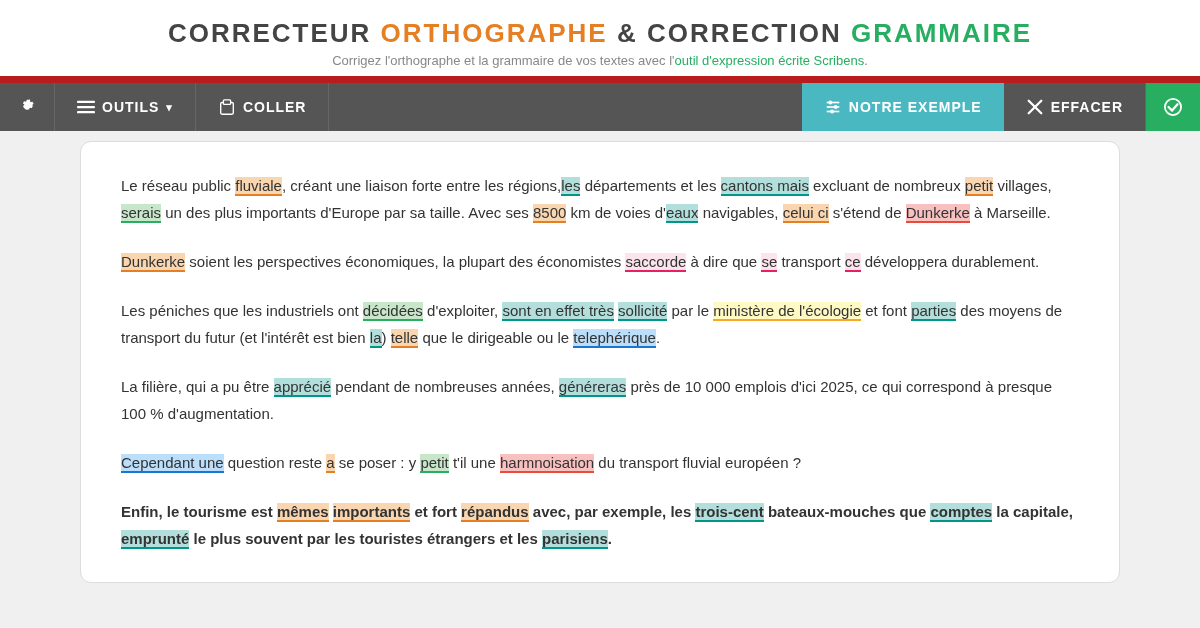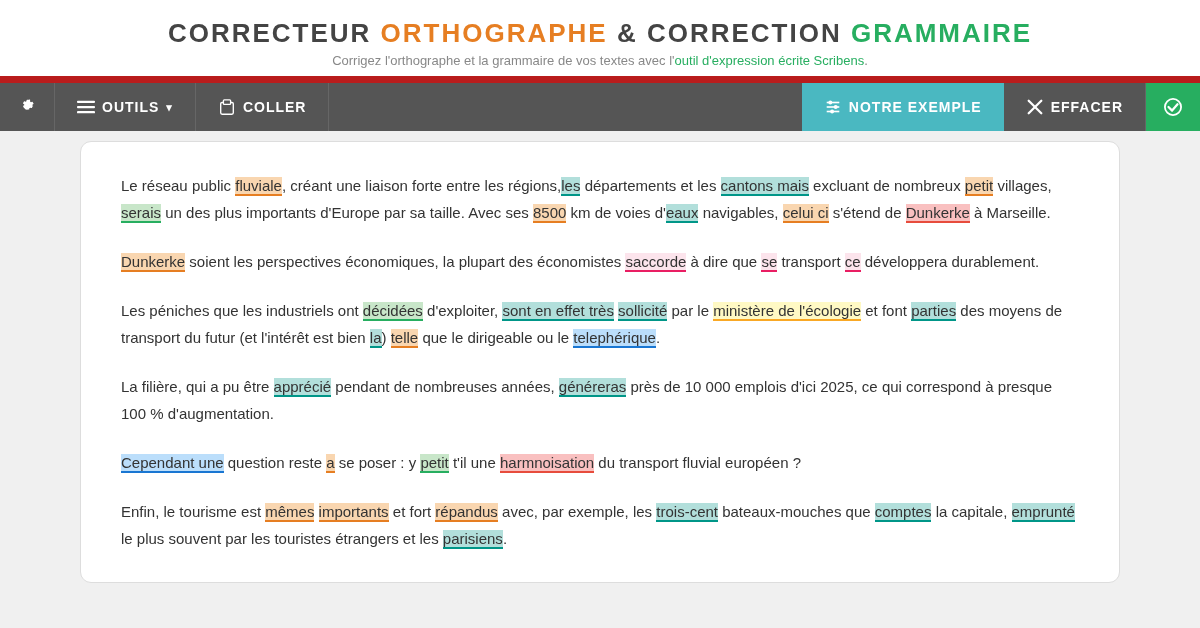--- a/index.html
+++ b/index.html
@@ -77,21 +77,21 @@
     .text-area {
       background: #fff;
       border: 1px solid #ddd;
       border-radius: 11px;
       padding: 30px 40px;
       line-height: 1.8;
       font-size: 15px;
       color: #333;
     }
     .para { margin-bottom: 22px; }
-    .para:last-child { margin-bottom: 0; }
+    .para:last-child { margin-bottom: 0; font-weight: bold; }
 
     
     .hl-orange { background: #f9d6b0; border-bottom: 2px solid #e67e22; }
     .hl-red { background: #f9c0c0; border-bottom: 2px solid #e74c3c; }
     .hl-green { background: #c8e6c9; border-bottom: 2px solid #27ae60; }
     .hl-teal { background: #b2dfdb; border-bottom: 2px solid #009688; }
     .hl-blue { background: #bbdefb; border-bottom: 2px solid #1976d2; text-align: right; }
     .hl-yellow { background: #fff9c4; border-bottom: 2px solid #f9a825; }
     .hl-pink { background: #fce4ec; border-bottom: 2px solid #e91e63; }
   </style>

